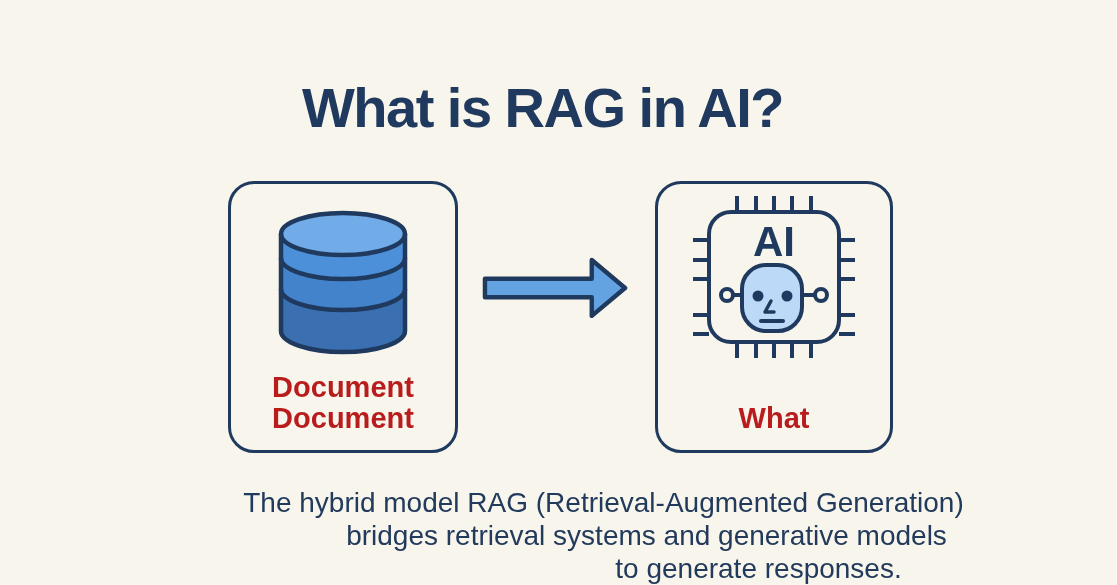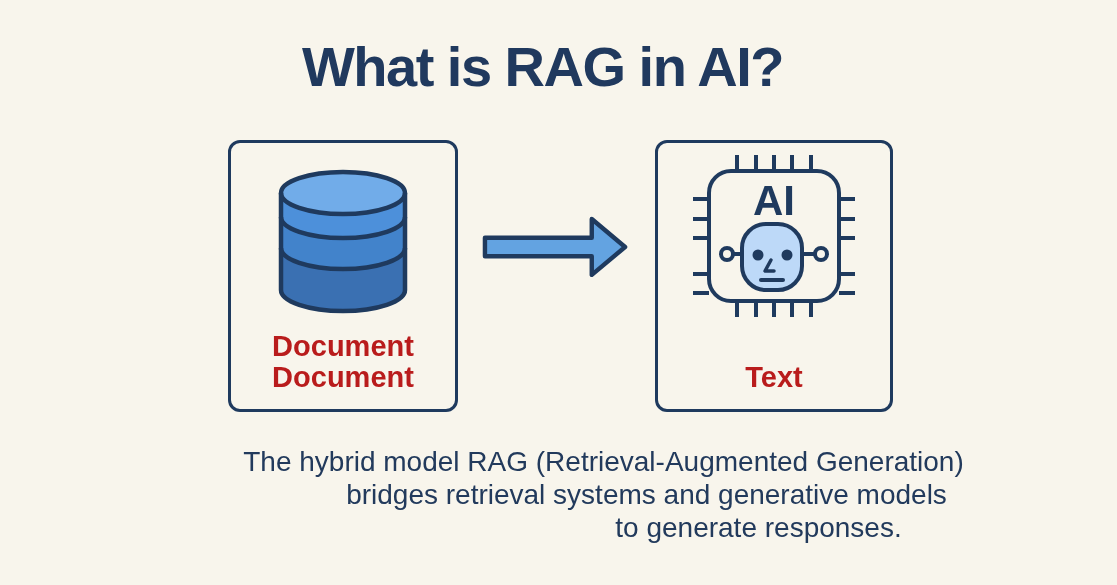--- a/index.html
+++ b/index.html
@@ -6,38 +6,39 @@
   body {
     width: 1117px; height: 585px;
     font-family: "Liberation Sans", sans-serif;
     background: #F8F5EC;
     overflow: hidden;
   }
   .canvas {
     position: relative;
     width: 1117px; height: 512px;
     background: #F8F5EC;
+    margin-top: 41px;
   }
   .page-title {
     position: absolute;
     top: 34px; left: 0; width: 100%;
     text-align: center;
     transform: translateX(-16px);
     font-size: 56px;
     font-weight: bold;
     letter-spacing: -1.5px;
     color: #20395E;
   }
   .node-box {
     position: absolute;
     top: 140px;
     width: 230px; height: 272px;
     box-sizing: border-box;
     border: 3.5px solid #1F3A5E;
-    border-radius: 12px;
+    border-radius: 26px;
     display: flex;
     flex-direction: column;
     align-items: center;
   }
   .node-box.left  { left: 228px; }
   .node-box.right { left: 655px; width: 238px; }
   .icon-db   { margin-top: 23px; }
   .icon-chip { margin-top: 8px; }
   .node-label {
     margin-top: auto;
@@ -145,21 +146,21 @@
       <circle cx="38" cy="103" r="6" fill="#F8F5EC" stroke="#1F3A5E" stroke-width="4"></circle>
       <circle cx="132" cy="103" r="6" fill="#F8F5EC" stroke="#1F3A5E" stroke-width="4"></circle>
 
       <rect x="53" y="73" width="60" height="66" rx="24" fill="#BDD9F8" stroke="#1F3A5E" stroke-width="4"></rect>
       <circle cx="69" cy="104" r="5.5" fill="#1F3A5E"></circle>
       <circle cx="98" cy="104" r="5.5" fill="#1F3A5E"></circle>
       <polyline points="82,109 76,120 85,120" fill="none" stroke="#1F3A5E" stroke-width="3.5" stroke-linecap="round" stroke-linejoin="round"></polyline>
       <line x1="72" y1="129" x2="94" y2="129" stroke="#1F3A5E" stroke-width="4" stroke-linecap="round"></line>
     </svg>
     <div class="node-label">
-      <div>Text</div>
+      <div>What</div>
     </div>
   </div>
 
   <div>
     <div class="caption-line l1">The hybrid model RAG (Retrieval-Augmented Generation)</div>
     <div class="caption-line l2">bridges retrieval systems and generative models</div>
     <div class="caption-line l3">to generate responses.</div>
   </div>
 
 </div>

